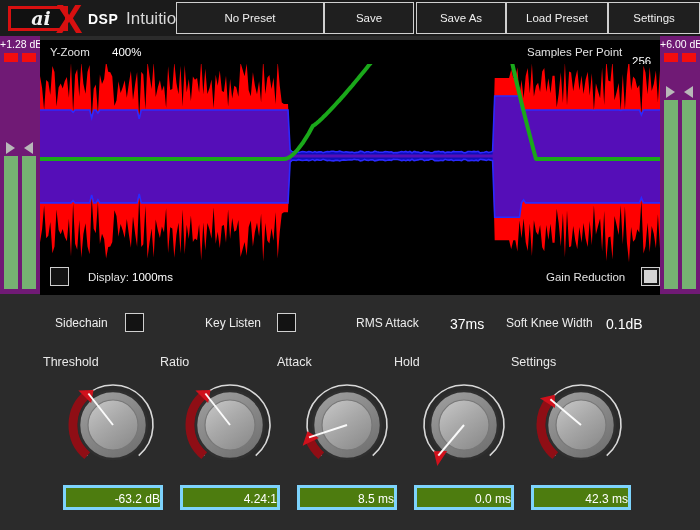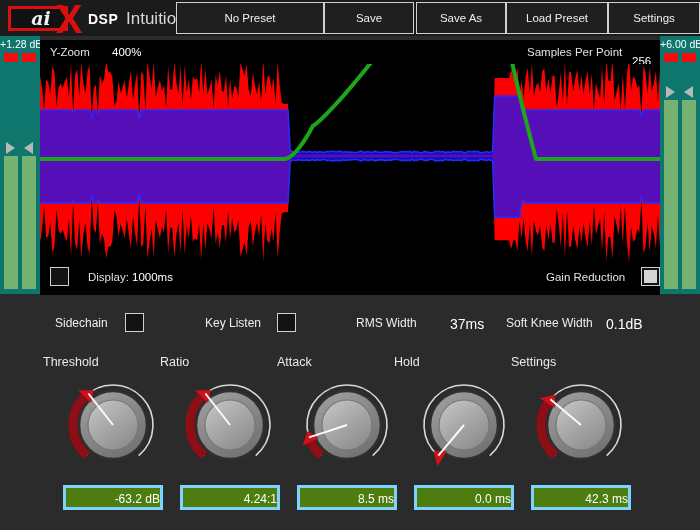--- a/index.html
+++ b/index.html
@@ -38,21 +38,21 @@
     font-size:17px; font-weight:normal; color:#d8d8d8;
   }
   .hbtn {
     position:absolute; top:2px; height:32px;
     background:#1f1f1f; border:1px solid #cfcfcf;
     color:#efefef; font-size:11.5px; line-height:30px; text-align:center;
     cursor:pointer; user-select:none;
   }
 
   
-  .side { position:absolute; top:36px; width:40px; height:258px; background:#0f766e; }
+  .side { position:absolute; top:36px; width:40px; height:258px; background:#701a75; }
   .side.left { left:0; } .side.right { left:660px; }
   .dbcap {
     position:absolute; top:2px; width:40px; height:13px;
     font-size:10.5px; color:#ffffff; text-align:center; line-height:13px;
     white-space:nowrap;
   }
   .clip { position:absolute; top:17px; width:14px; height:9px; background:#f40d0d; }
   .clip.a { left:4px; } .clip.b { left:22px; }
   .arrowmark {
     position:absolute; width:0; height:0;
@@ -165,21 +165,21 @@
       <div class="sc-label" style="left:506px; top:10px;">Gain Reduction</div>
       <div class="chk on" id="chk-gr" style="left:601px; top:6px;"></div>
     </div>
   </div>
 
   <div class="ctlrow">
     <div class="ctl-label" style="left:55px; top:16px;">Sidechain</div>
     <div class="chk" id="chk-sc" style="left:125px; top:13px;"></div>
     <div class="ctl-label" style="left:205px; top:16px;">Key Listen</div>
     <div class="chk" id="chk-kl" style="left:277px; top:13px;"></div>
-    <div class="ctl-label" style="left:356px; top:16px;">RMS Width</div>
+    <div class="ctl-label" style="left:356px; top:16px;">RMS Attack</div>
     <div class="ctl-val" style="left:450px; top:16px;">37ms</div>
     <div class="ctl-label" style="left:506px; top:16px;">Soft Knee Width</div>
     <div class="ctl-val" style="left:606px; top:16px;">0.1dB</div>
   </div>
 
   <div id="knob-area">
       <div class="knobcell" style="left: 43px;">
         <div class="knob-title">Threshold</div>
         <div class="knob-holder">
           <svg width="90" height="90" viewBox="0 0 90 90">

